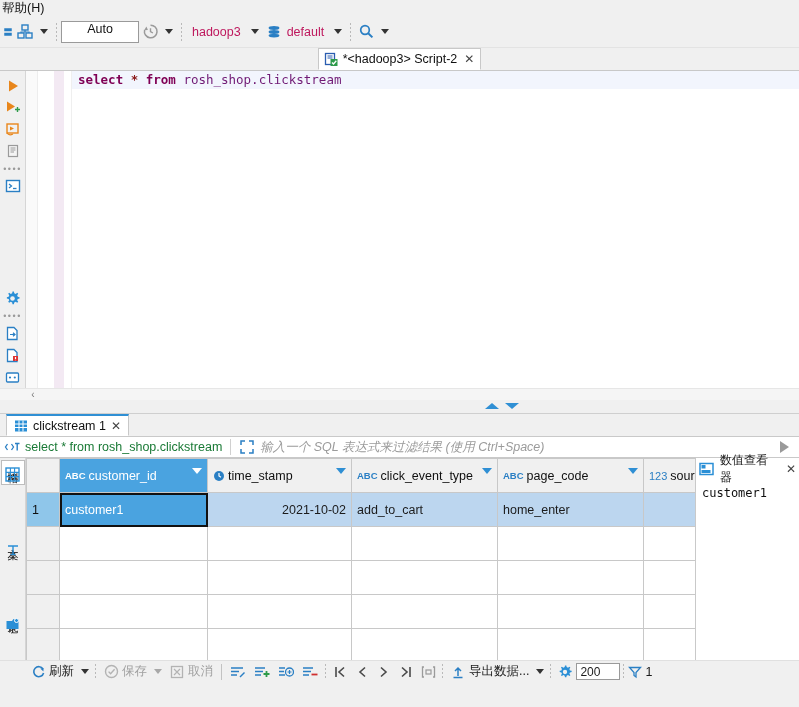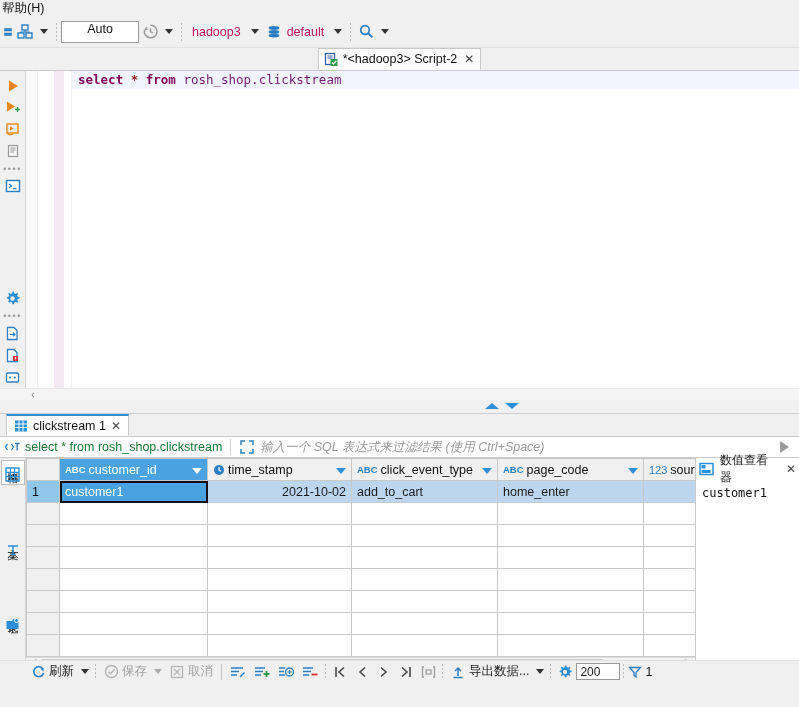--- a/index.html
+++ b/index.html
@@ -106,21 +106,21 @@
   }
   .vtab.active{ background:#ffffff; border:1px solid #bdbdbd; }
   .vtab-label{
     writing-mode:vertical-rl; text-orientation:upright; font-size:11px; color:#222;
     letter-spacing:0px; line-height:11px; margin-bottom:3px;
   }
   .vtab-gap{ height:52px; }
 
   .gridwrap{ flex:1; background:#fff; display:flex; flex-direction:column; overflow:hidden; position:relative;}
   table.grid{ border-collapse:collapse; table-layout:fixed; width:670px; }
-  table.grid th, table.grid td{ border:1px solid #c8c8c8; height:22px; font-size:12.5px; padding:0 5px; }
+  table.grid th, table.grid td{ border:1px solid #c8c8c8; height:34px; font-size:12.5px; padding:0 5px; }
   th.rowhdr{ width:33px; background:#f0f0f0; border-top:none; border-left:none;}
   th.colhdr{
     background:#f0f0f0; font-weight:normal; text-align:left; color:#101010;
     position:relative; padding-right:20px; white-space:nowrap; overflow:hidden;
   }
   th.colhdr.sel{ background:#4aa3e0; color:#fff; }
   th.colhdr.sel .ico-abc{ color:#fff; }
   .ico-abc{ color:#2a7fc4; font-size:9.5px; font-weight:bold; font-family:"Liberation Sans",sans-serif; margin-right:3px; vertical-align:1px;}
   .ico-123{ color:#2a7fc4; font-size:11px; margin-right:3px; }
   .hdr-caret{ position:absolute; right:5px; top:9px;

